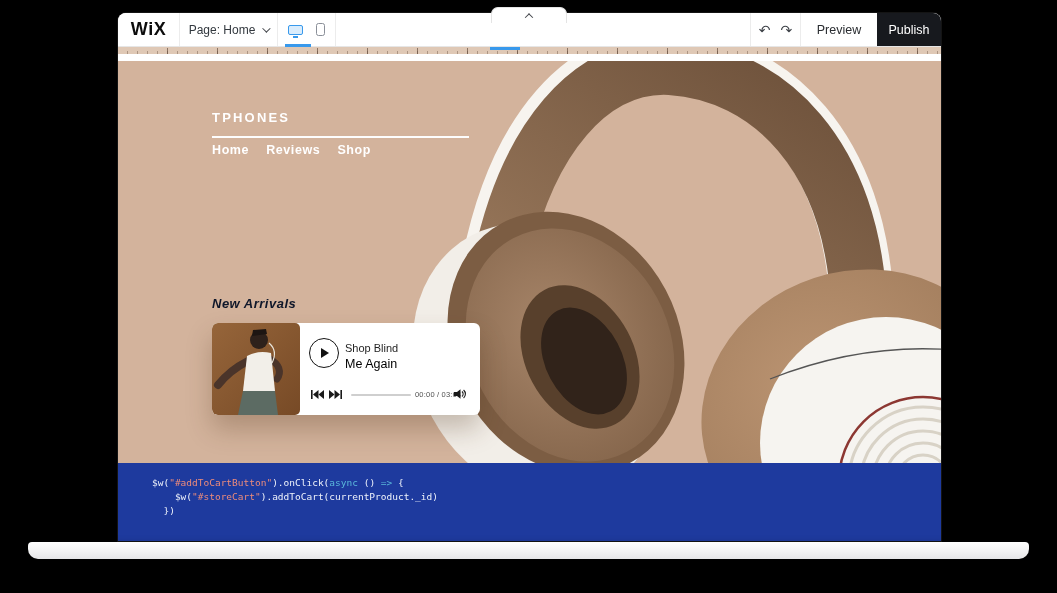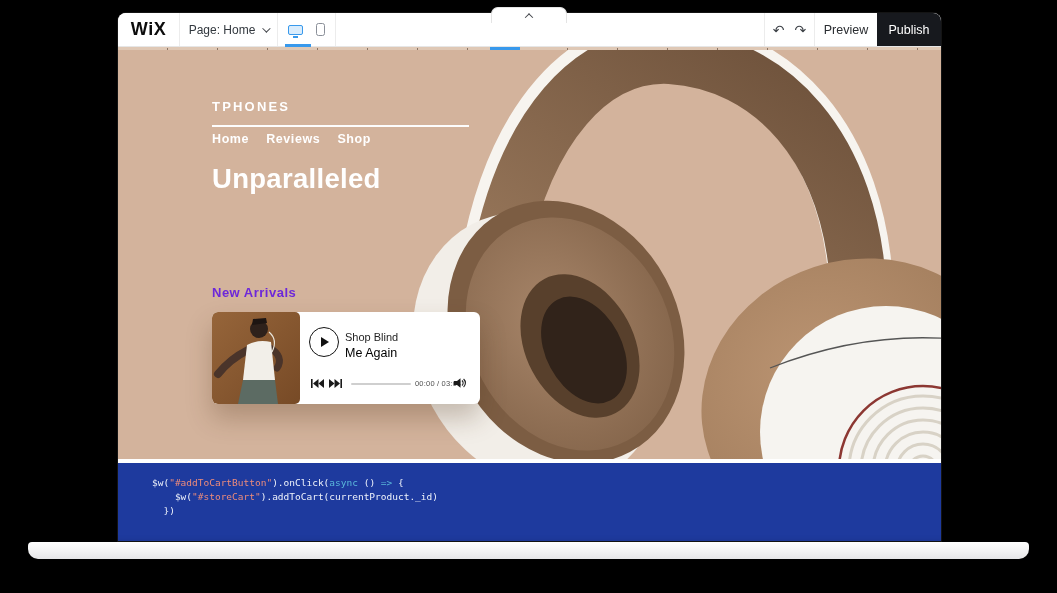--- a/index.html
+++ b/index.html
@@ -33,41 +33,41 @@
     transform:rotate(45deg) translateY(-2px);}
   .tb-devices{width:58px;gap:13px;border-right:1px solid #ececec;position:relative;}
   .icon-monitor{position:relative;width:15px;height:10px;border:1.5px solid var(--accent-blue);
     border-radius:2px;background:#d9ecfc;display:inline-block;cursor:pointer;}
   .icon-monitor::after{content:"";position:absolute;left:3.5px;bottom:-4.5px;width:5px;height:2px;background:var(--accent-blue);}
   .icon-phone{width:9px;height:13px;border:1.5px solid #8a8f98;border-radius:2.5px;display:inline-block;cursor:pointer;}
   .device-underline{position:absolute;left:7px;bottom:-1px;width:26px;height:3px;background:var(--accent-blue);}
   .tb-spacer{flex:1;}
   .tb-history{width:50px;gap:10px;border-left:1px solid #ececec;font-size:14px;color:#3b3f45;}
   .tb-history span{cursor:pointer;line-height:1;}
-  .tb-preview{width:63px;font-size:12.5px;color:#2a2d31;border-left:1px solid #ececec;cursor:pointer;}
+  .tb-preview{width:77px;font-size:12.5px;color:#2a2d31;border-left:1px solid #ececec;cursor:pointer;}
   .tb-publish{width:64px;font-size:12.5px;color:#fff;background:var(--publish-bg);
     border-radius:0 8px 0 0;cursor:pointer;}
 
   
   .ruler{position:absolute;left:0;top:34px;width:100%;height:7px;background-color:#dfc8b5;
     background-image:
       repeating-linear-gradient(90deg,rgba(0,0,0,0) 0 49px,rgba(96,72,56,.65) 49px 50px),
       repeating-linear-gradient(90deg,rgba(0,0,0,0) 0 9px,rgba(96,72,56,.4) 9px 10px);
     background-size:100% 6px,100% 3px;background-position:left bottom,left bottom;background-repeat:repeat-x,repeat-x;}
   .ruler-marker{position:absolute;left:372px;top:0;width:30px;height:3px;background:var(--accent-blue);}
 
   
-  .canvas{position:absolute;left:0;top:37px;width:100%;height:409px;background:var(--canvas-tan);overflow:hidden;}
+  .canvas{position:absolute;left:0;top:48px;width:100%;height:409px;background:var(--canvas-tan);overflow:hidden;}
   .hp-svg{position:absolute;left:220px;top:0;width:603px;height:409px;}
   .brand{position:absolute;left:94px;top:49px;color:#fff;font-size:13px;font-weight:700;letter-spacing:2.2px;}
   .brand-rule{position:absolute;left:94px;top:75px;width:257px;height:1.6px;background:#fdfdfd;}
   .site-nav{position:absolute;left:94px;top:82px;display:flex;gap:17px;}
   .site-nav span{color:#fff;font-size:12.5px;font-weight:700;letter-spacing:.6px;cursor:pointer;}
   .hero{position:absolute;left:94px;top:112px;color:#fff;font-size:27.5px;line-height:33px;font-weight:700;letter-spacing:.3px;}
-  .section-label{position:absolute;left:94px;top:235px;color:#6d28d9;font-size:13px;font-weight:700;letter-spacing:.5px;}
+  .section-label{position:absolute;left:94px;top:235px;color:#0f172a;font-size:13px;font-weight:700;letter-spacing:.5px;font-style:italic;}
 
   
   .player-card{position:absolute;left:94px;top:262px;width:268px;height:92px;background:#fff;
     border-radius:6px;box-shadow:0 14px 26px rgba(80,50,25,.28);}
   .photo{position:absolute;left:0;top:0;width:88px;height:92px;border-radius:6px 0 0 6px;}
   .play-btn{position:absolute;left:97px;top:15px;width:30px;height:30px;border:1.6px solid #141414;
     border-radius:50%;display:flex;align-items:center;justify-content:center;cursor:pointer;background:#fff;}
   .play-tri{width:0;height:0;border-left:8px solid #111;border-top:5px solid transparent;
     border-bottom:5px solid transparent;margin-left:2px;}
   .artist{position:absolute;left:133px;top:19px;font-size:11px;color:#1f1f1f;}
@@ -171,21 +171,20 @@
       <div class="brand">TPHONES</div>
       <div class="brand-rule"></div>
 
       <nav class="site-nav">
         <span>Home</span>
         <span>Reviews</span>
         <span>Shop</span>
       </nav>
 
       <div class="hero">
-        <div>Unparalleled</div>
       </div>
 
       <div class="section-label">New Arrivals</div>
 
       <div class="player-card">
         <svg class="photo" viewBox="0 0 88 92" aria-hidden="true">
           <defs>
             <linearGradient id="photoBg" x1="0" y1="0" x2="1" y2="1">
               <stop offset="0" stop-color="#96653a"></stop>
                 <stop offset="1" stop-color="#774a26"></stop>

